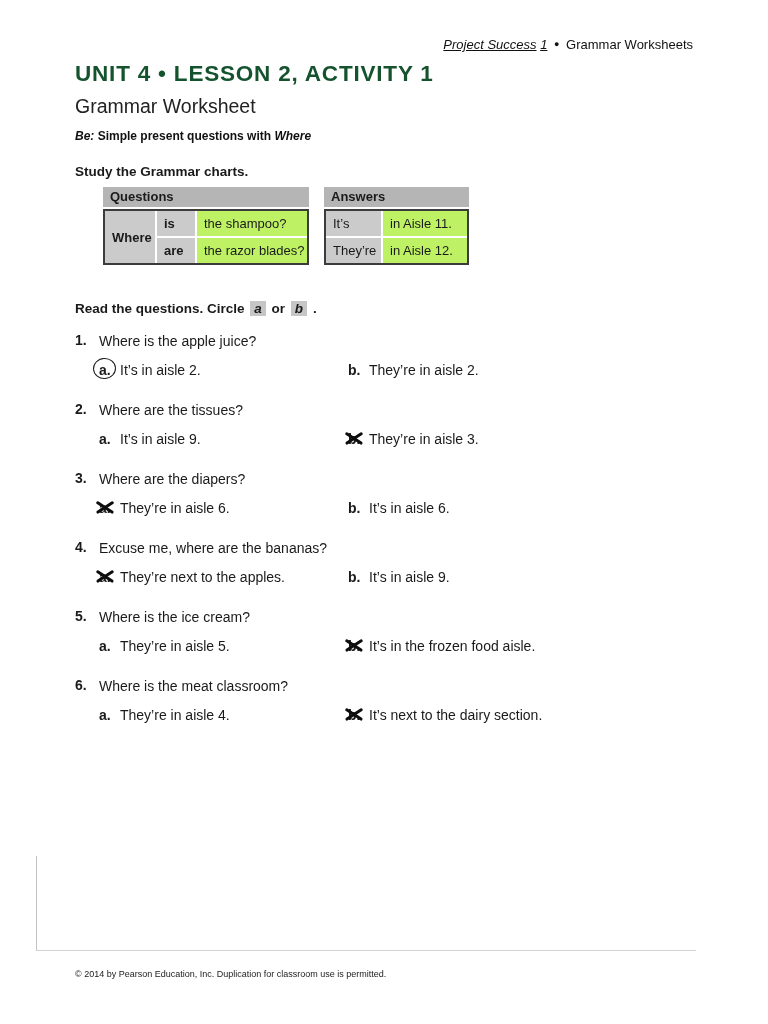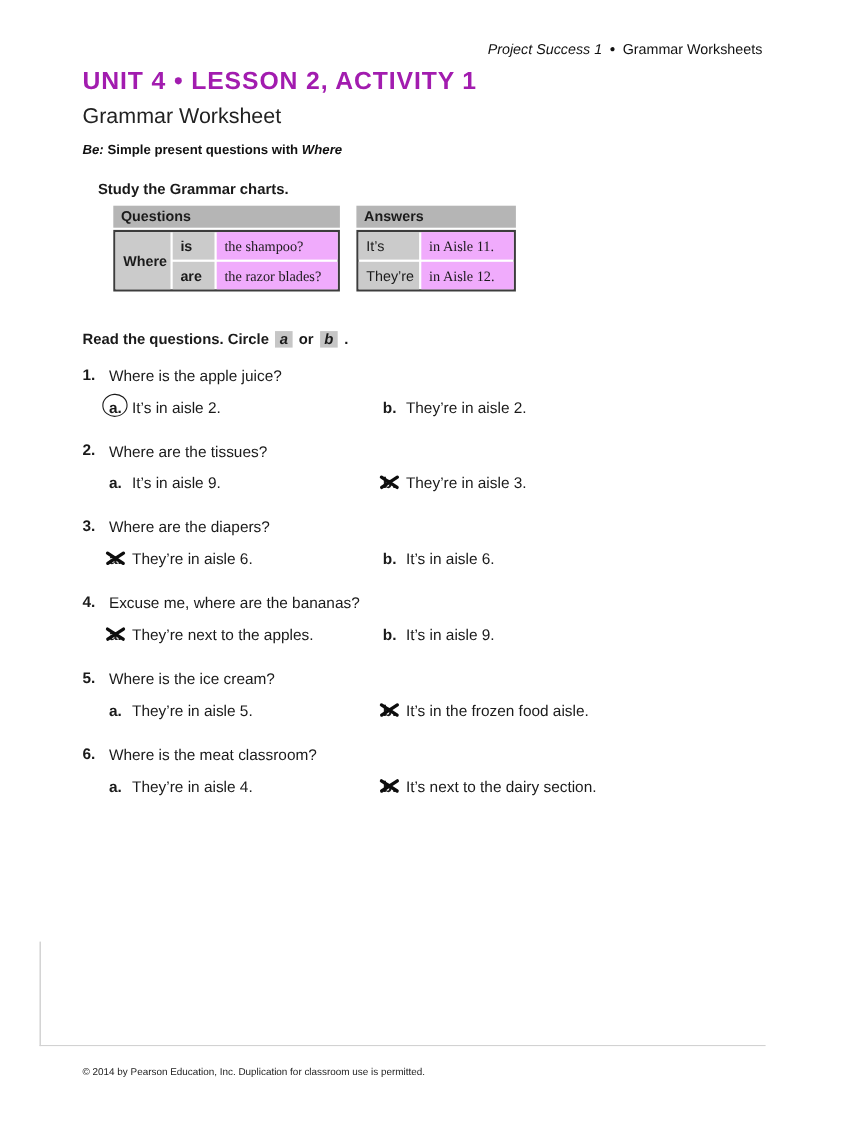--- a/index.html
+++ b/index.html
@@ -6,41 +6,41 @@
   body {
     width: 768px; height: 1024px;
     background: #ffffff;
     position: relative;
     font-family: "Liberation Sans", sans-serif;
     color: #1a1a1a;
   }
   .page { position: absolute; inset: 0; background: #ffffff; overflow: hidden; }
 
   .header-line { position: absolute; top: 37px; right: 75px; font-size: 13px; color: #111; white-space: nowrap; }
-  .header-line .it { font-style: italic; }
+  .header-line .it { font-style: italic; text-decoration: underline; }
   .header-line .bullet { font-size: 9px; vertical-align: 2px; padding: 0 3px; }
 
-  .title { position: absolute; left: 75px; top: 61px; font-size: 22.5px; font-weight: bold; letter-spacing: 0.8px; color: #a21caf; }
+  .title { position: absolute; left: 75px; top: 61px; font-size: 22.5px; font-weight: bold; letter-spacing: 0.8px; color: #14532d; }
   .subtitle { position: absolute; left: 75px; top: 95px; font-size: 19.5px; font-weight: 400; color: #222; }
 
   .topic { position: absolute; left: 75px; top: 129px; font-size: 12px; font-weight: bold; color: #111; }
   .topic .it { font-style: italic; }
 
-  .study { position: absolute; left: 75px; top: 164px; font-size: 13.5px; font-weight: bold; margin-left: 14px; }
+  .study { position: absolute; left: 75px; top: 164px; font-size: 13.5px; font-weight: bold; }
 
   .charts-row { position: absolute; left: 75px; top: 187px; display: flex; gap: 15px; align-items: flex-start; padding-left: 28px; }
   .chart { display: flex; flex-direction: column; }
   .chart-header { background: #b5b5b5; font-weight: bold; font-size: 13px; color: #1a1a1a; padding: 2px 0 3px 7px; margin-bottom: 2px; }
   .chart-body { border: 2px solid #3c3c3c; display: grid; gap: 2px; background: #ffffff; }
   .q-body { grid-template-columns: 50px 38px 110px; grid-auto-rows: 25px; }
   .a-body { grid-template-columns: 55px 84px; grid-auto-rows: 25px; }
   .cell { display: flex; align-items: center; padding-left: 7px; font-size: 13px; }
   .cell-head { background: #cbcbcb; font-weight: bold; }
   .cell-mid  { background: #cbcbcb; }
-  .cell-light { background: #f0abfc; font-family: Liberation Serif, serif; }
+  .cell-light { background: #bef264; }
   .cell-where { grid-row: 1 / span 2; }
 
   .circle-instr { position: absolute; left: 75px; top: 301px; font-size: 13.5px; font-weight: bold; }
   .letter-box { display: inline-block; background: #c6c6c6; font-style: italic; font-weight: bold; padding: 0 4px; margin: 0 2px; }
 
   .questions-list { position: absolute; left: 75px; top: 332px; width: 620px; }
   .question { position: relative; padding-left: 24px; margin-bottom: 21px; }
   .q-num { position: absolute; left: 0; top: 0; font-weight: bold; font-size: 14px; }
   .q-text { font-size: 14px; display: block; margin-bottom: 10px; line-height: 19px; }
   .opts { display: flex; line-height: 19px; }

